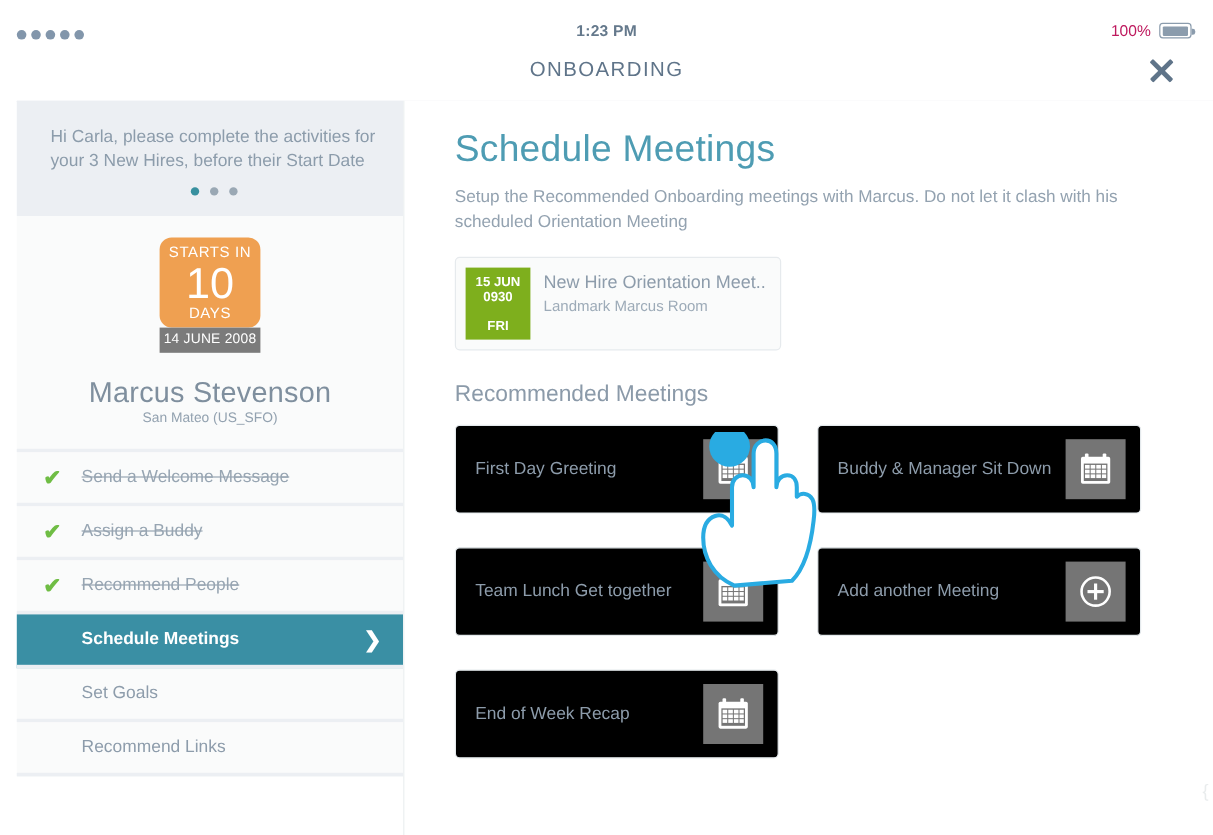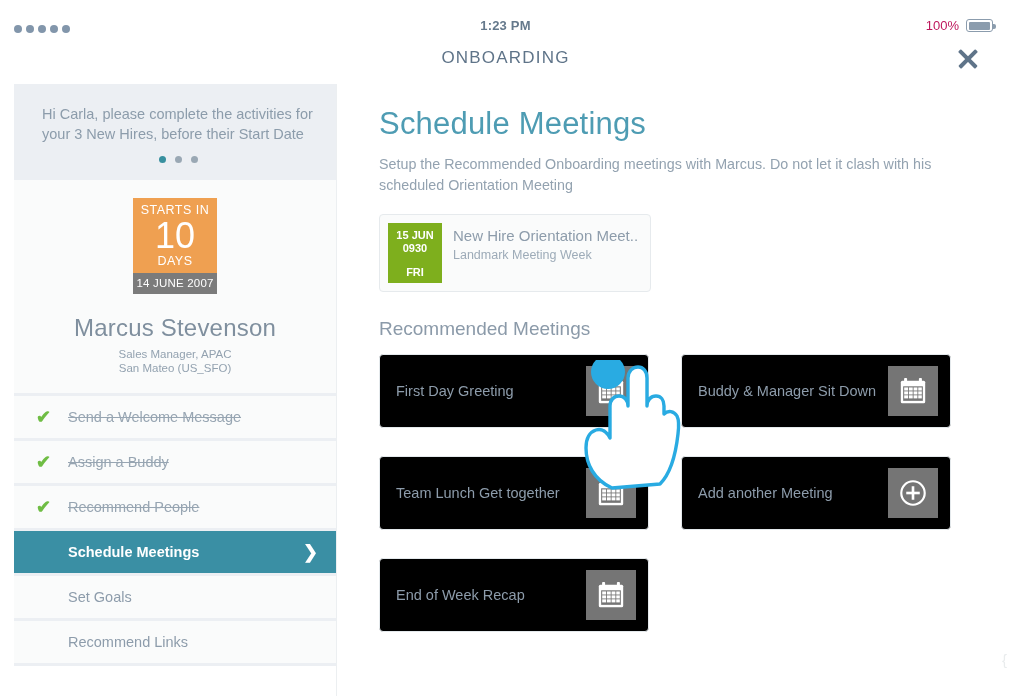--- a/index.html
+++ b/index.html
@@ -172,20 +172,21 @@
   .starts-box {
     display: inline-block;
     width: 84px;
     text-align: center;
   }
   .starts-top {
     background: #efa051;
     color: #fff;
     padding: 6px 0 6px 0;
     line-height: 1;
+    border-radius: 10px;
   }
   .starts-label {
     font-size: 12.5px;
     letter-spacing: .5px;
     display: block;
     margin-bottom: 1px;
   }
   .starts-num {
     font-size: 36px;
     display: block;
@@ -411,24 +412,23 @@
     </div>
   </div>
 
   <div class="hire-card">
     <div class="starts-box">
       <div class="starts-top">
         <span class="starts-label">STARTS IN</span>
         <span class="starts-num">10</span>
         <span class="starts-days">DAYS</span>
       </div>
-      <div class="starts-date">14 JUNE 2007</div>
+      <div class="starts-date">14 JUNE 2008</div>
     </div>
     <div class="hire-name">Marcus Stevenson</div>
-    <div class="hire-role">Sales Manager, APAC</div>
     <div class="hire-loc">San Mateo (US_SFO)</div>
   </div>
 
   <div class="task done">
     <span class="tick">✔</span>
     <span class="tlabel">Send a Welcome Message</span>
   </div>
 
   <div class="task done">
     <span class="tick">✔</span>
@@ -462,21 +462,21 @@
   <div class="orient">
     <div class="orient-badge">
       <div class="ob-dt">
         <div>15 JUN</div>
         <div>0930</div>
       </div>
       <div>FRI</div>
     </div>
     <div class="orient-info">
       <div class="orient-name">New Hire Orientation Meet..</div>
-      <div class="orient-room">Landmark Meeting Week</div>
+      <div class="orient-room">Landmark Marcus Room</div>
     </div>
   </div>
 
   <h2 class="rec-head">Recommended Meetings</h2>
 
   <div class="rec-grid">
 
     <div class="rec-card">
       <span class="rec-label">First  Day Greeting</span>
       <span class="rec-icon">

